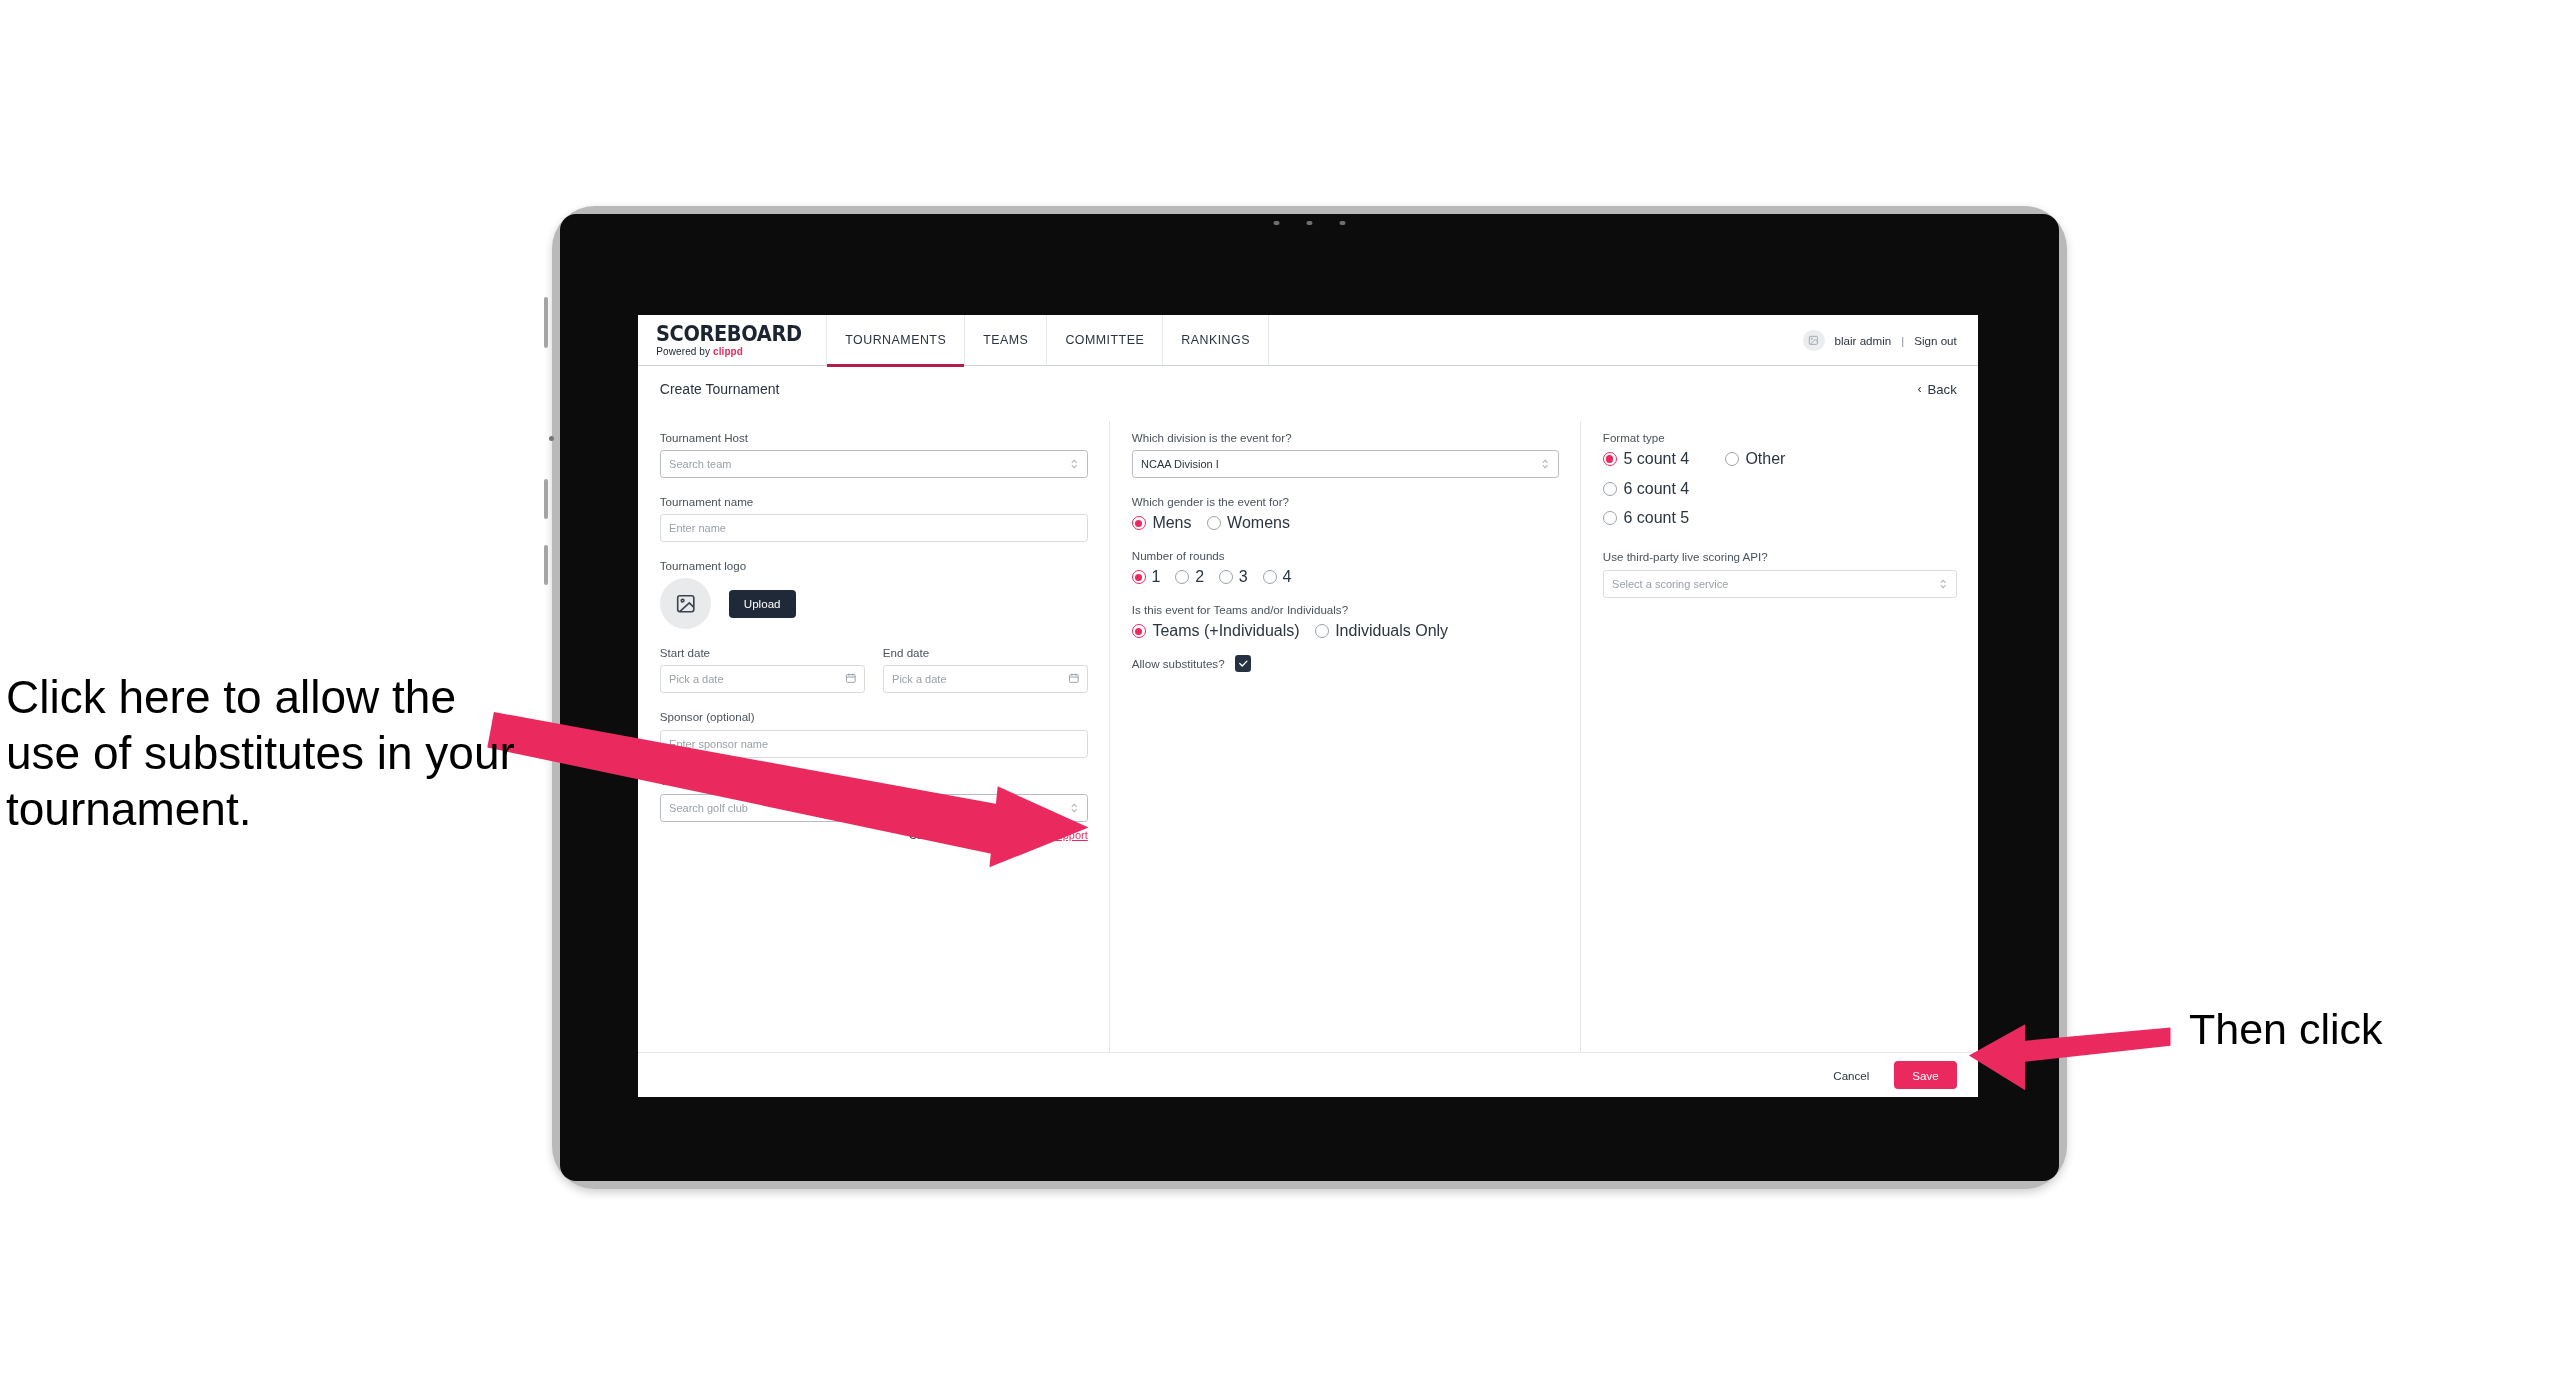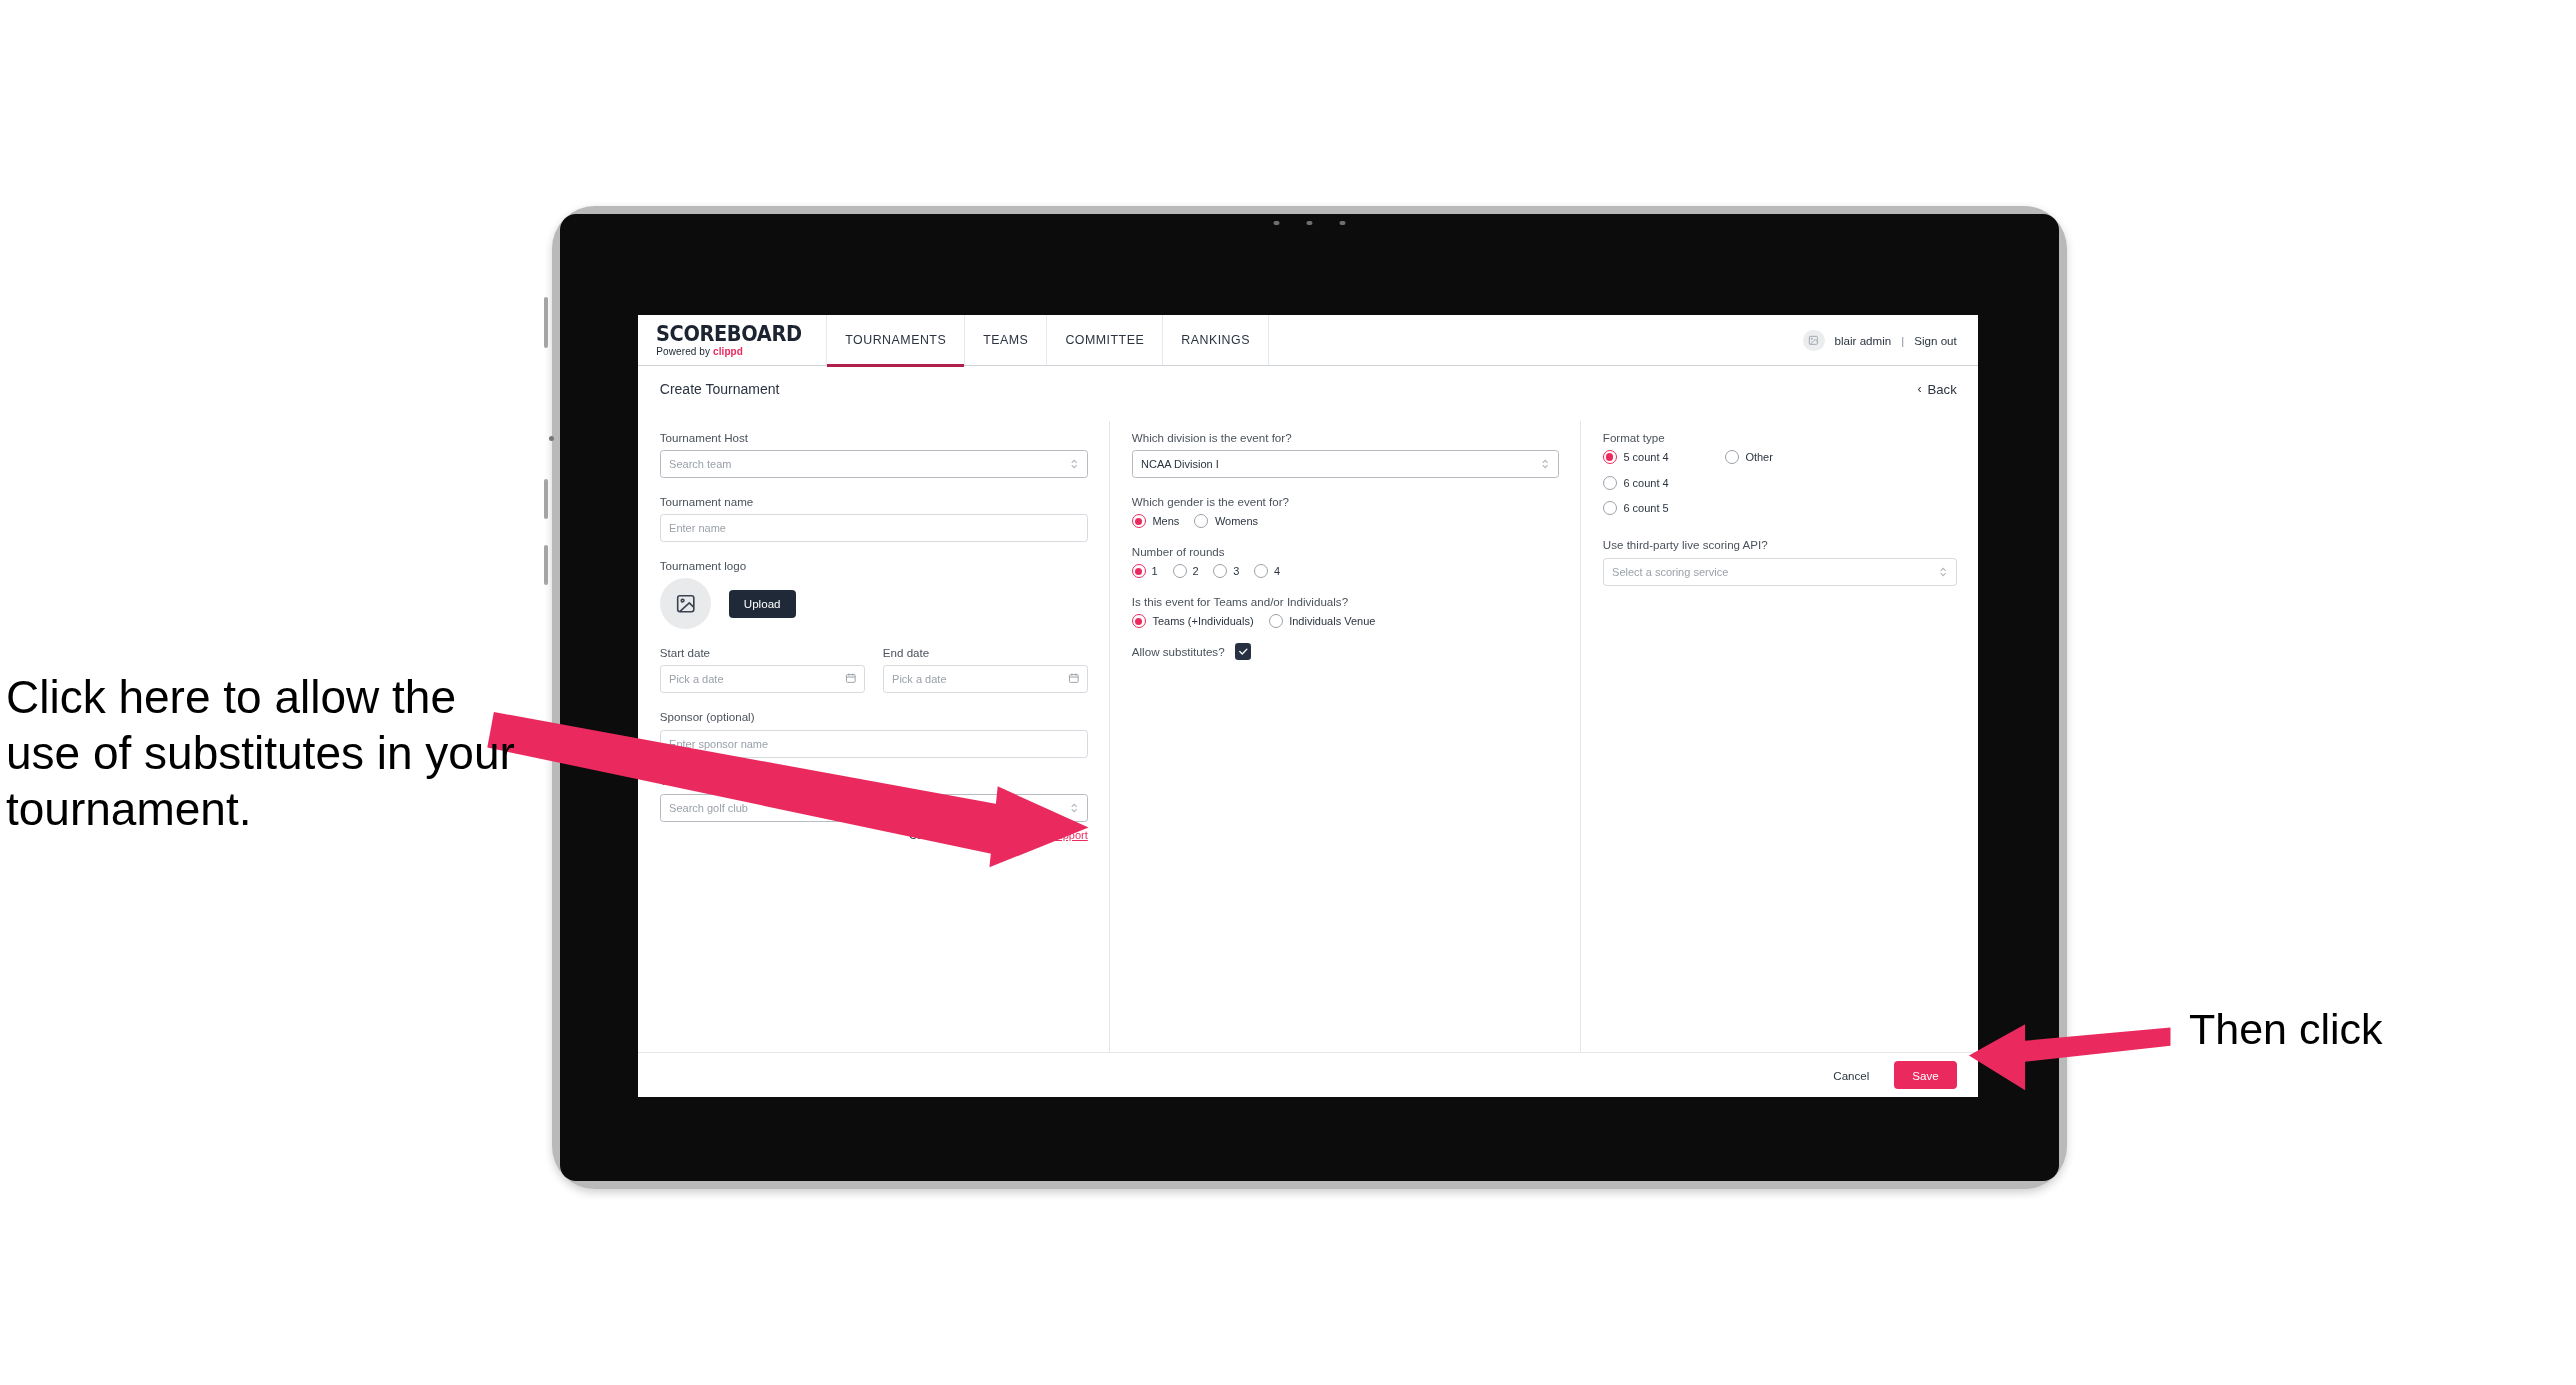--- a/index.html
+++ b/index.html
@@ -166,21 +166,21 @@
   }
 
   .daterow { display:flex; gap: 18px; }
   .daterow .dcol { flex:1 1 0; }
 
   .helpline { text-align:right; font-size: 11px; color:#2b3440; margin-top: 7.4px; }
   .helpline a { color:#ea2a5f; text-decoration: underline; cursor:pointer; }
 
   
   .radiorow { display:flex; align-items:center; gap: 15px; flex-wrap: wrap; }
-  .ritem { display:flex; align-items:center; gap: 6.6px; cursor:pointer; font-size: 11px; color:#2b3440; }
+  .ritem { display:flex; align-items:center; gap: 6.6px; cursor:pointer; font-size: 16px; color:#2b3440; }
   .rdot {
     width: 14px; height: 14px; border-radius:50%;
     border: 1.3px solid #9aa1a9; background:#fff;
     display:flex; align-items:center; justify-content:center; flex:none;
   }
   .rdot.on { border-color:#ea2a5f; }
   .rdot.on::after {
     content:""; width: 7.4px; height: 7.4px; border-radius:50%;
     background:#ea2a5f; display:block;
   }
@@ -446,21 +446,21 @@
 
             <div class="fgroup" style="margin-bottom:4px;">
               <div class="flabel">Is this event for Teams and/or Individuals?</div>
               <div class="radiorow">
                 <div class="ritem">
                   <span class="rdot on"></span>
                   <span>Teams (+Individuals)</span>
                 </div>
                 <div class="ritem">
                   <span class="rdot"></span>
-                  <span>Individuals Venue</span>
+                  <span>Individuals Only</span>
                 </div>
               </div>
             </div>
 
             <div class="checkrow">
               <span class="clabel">Allow substitutes?</span>
               <span class="cbox">
                 <svg width="10.7" height="10.7" viewBox="0 0 24 24" fill="none" stroke="#ffffff" stroke-width="3" stroke-linecap="round" stroke-linejoin="round">
                   <path d="M4 12.5l5.5 5.5L20 7"></path>
                 </svg>

